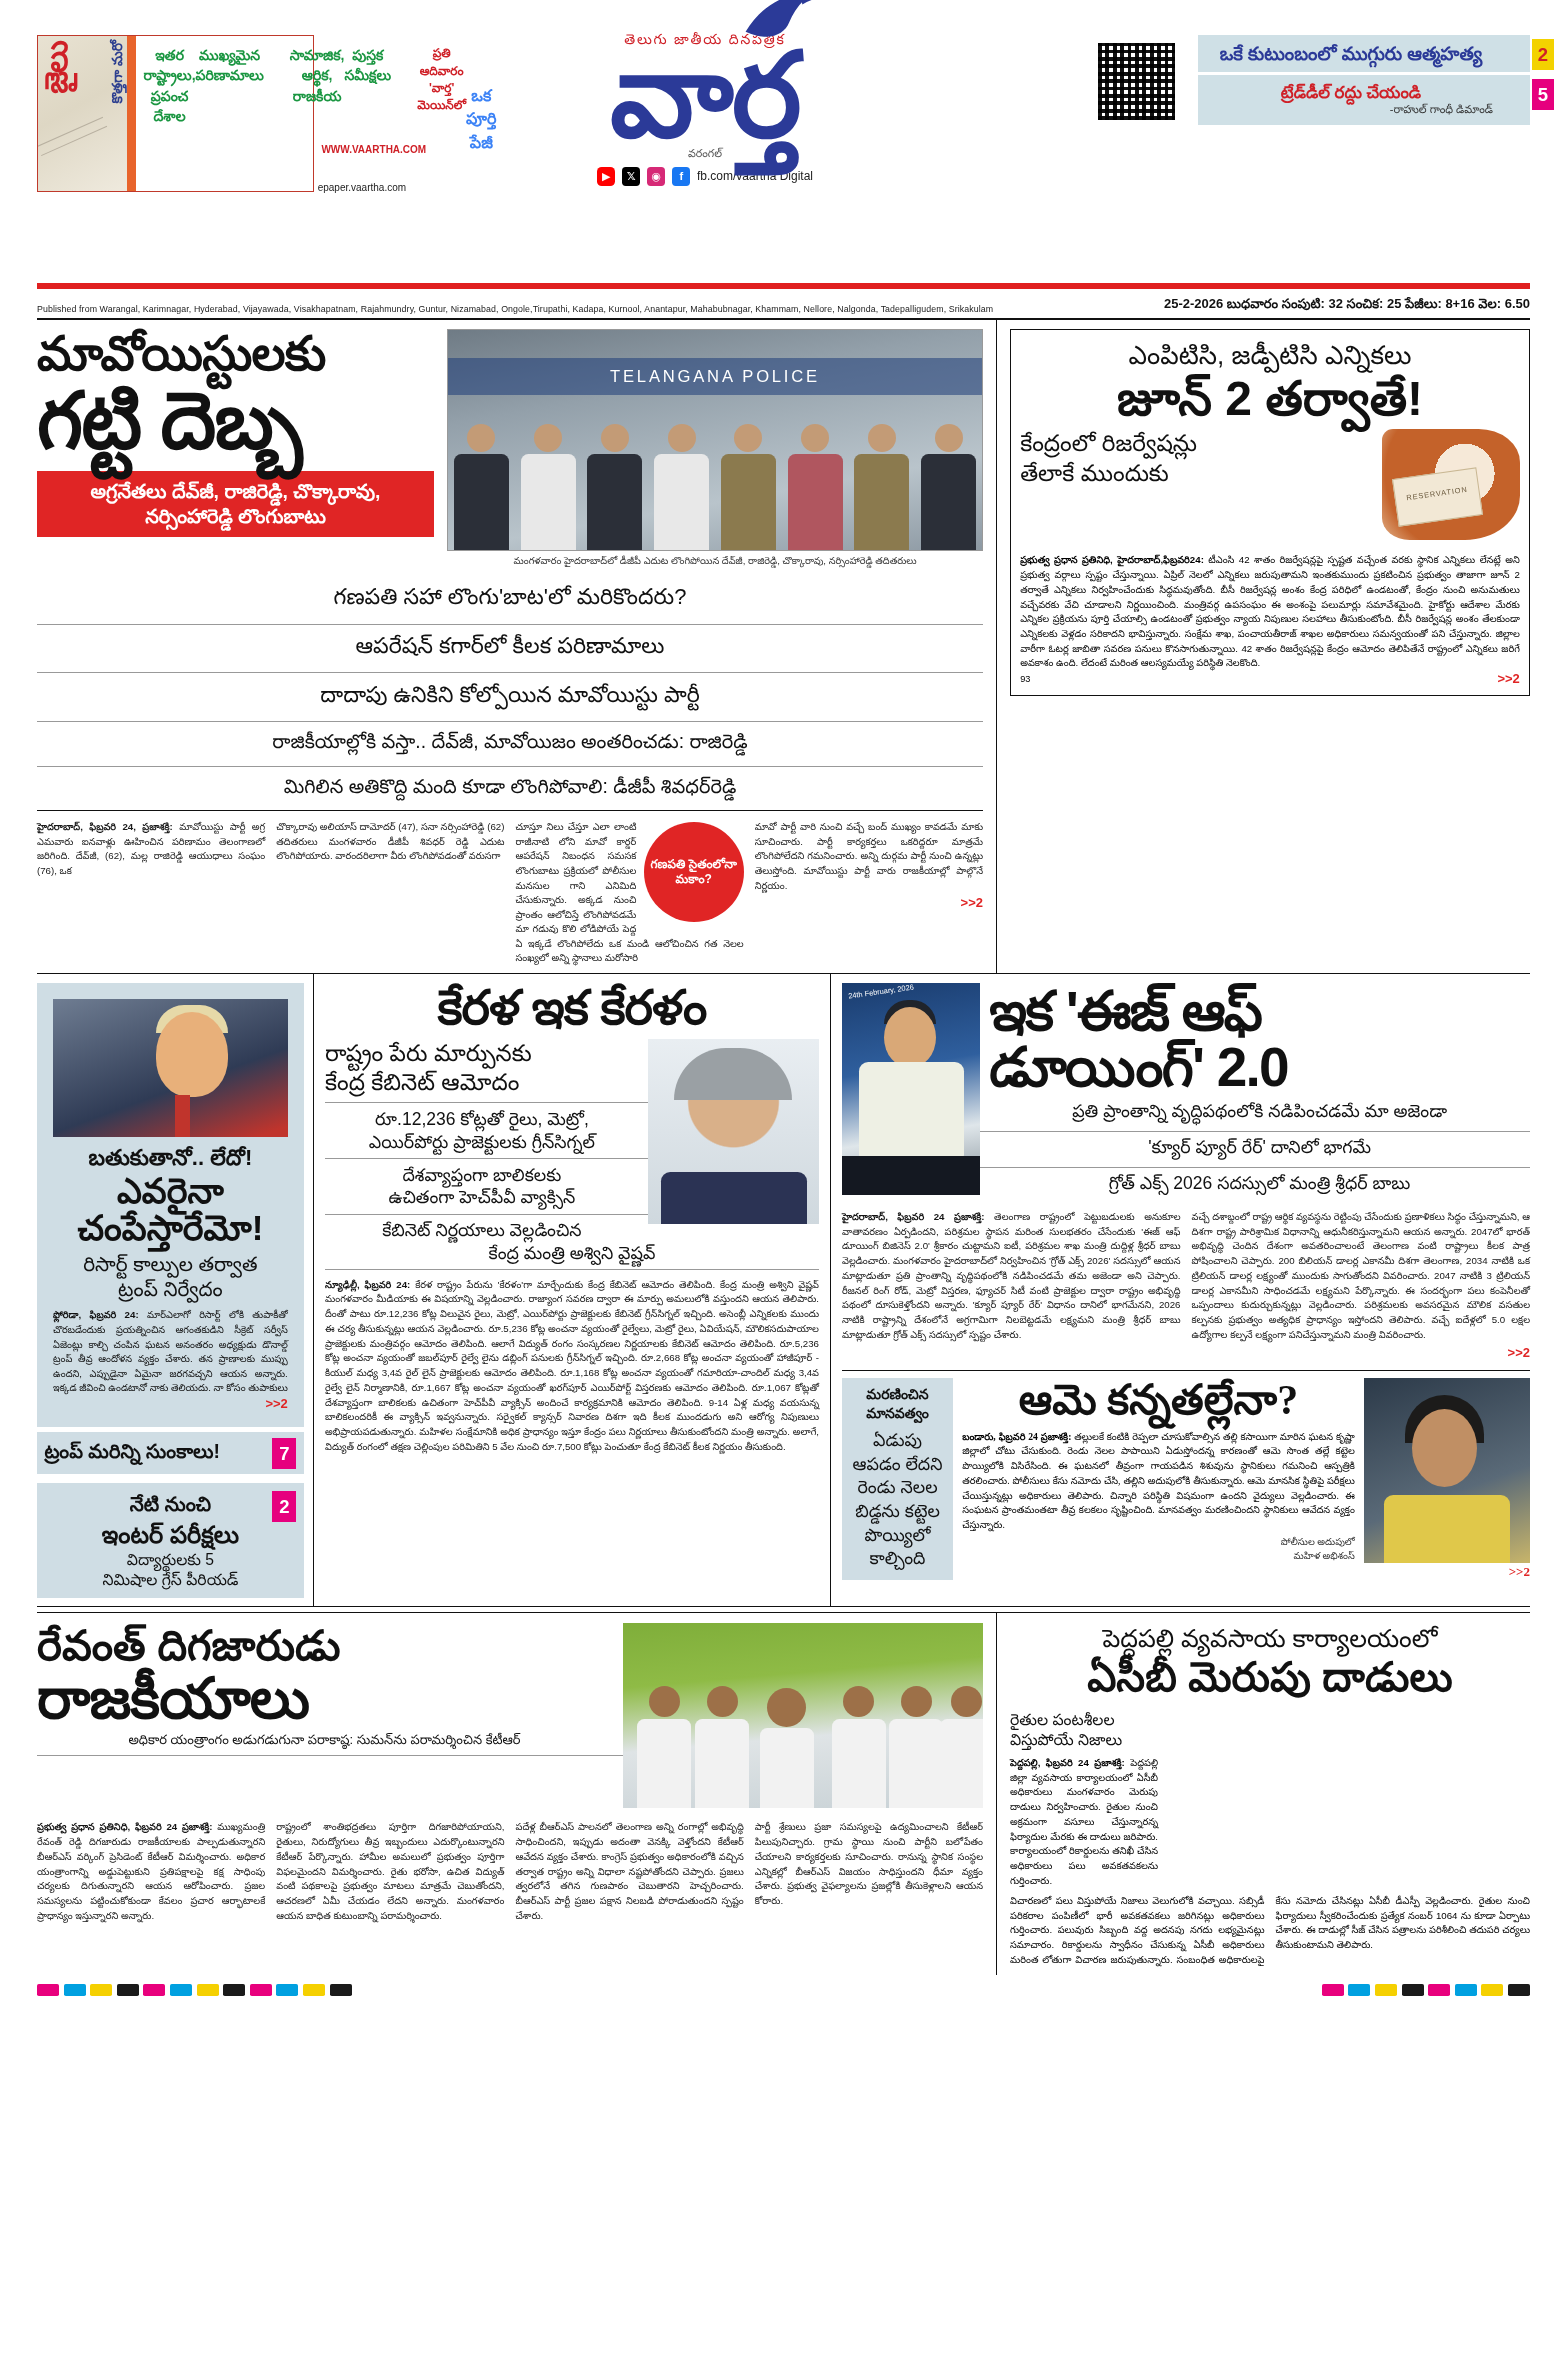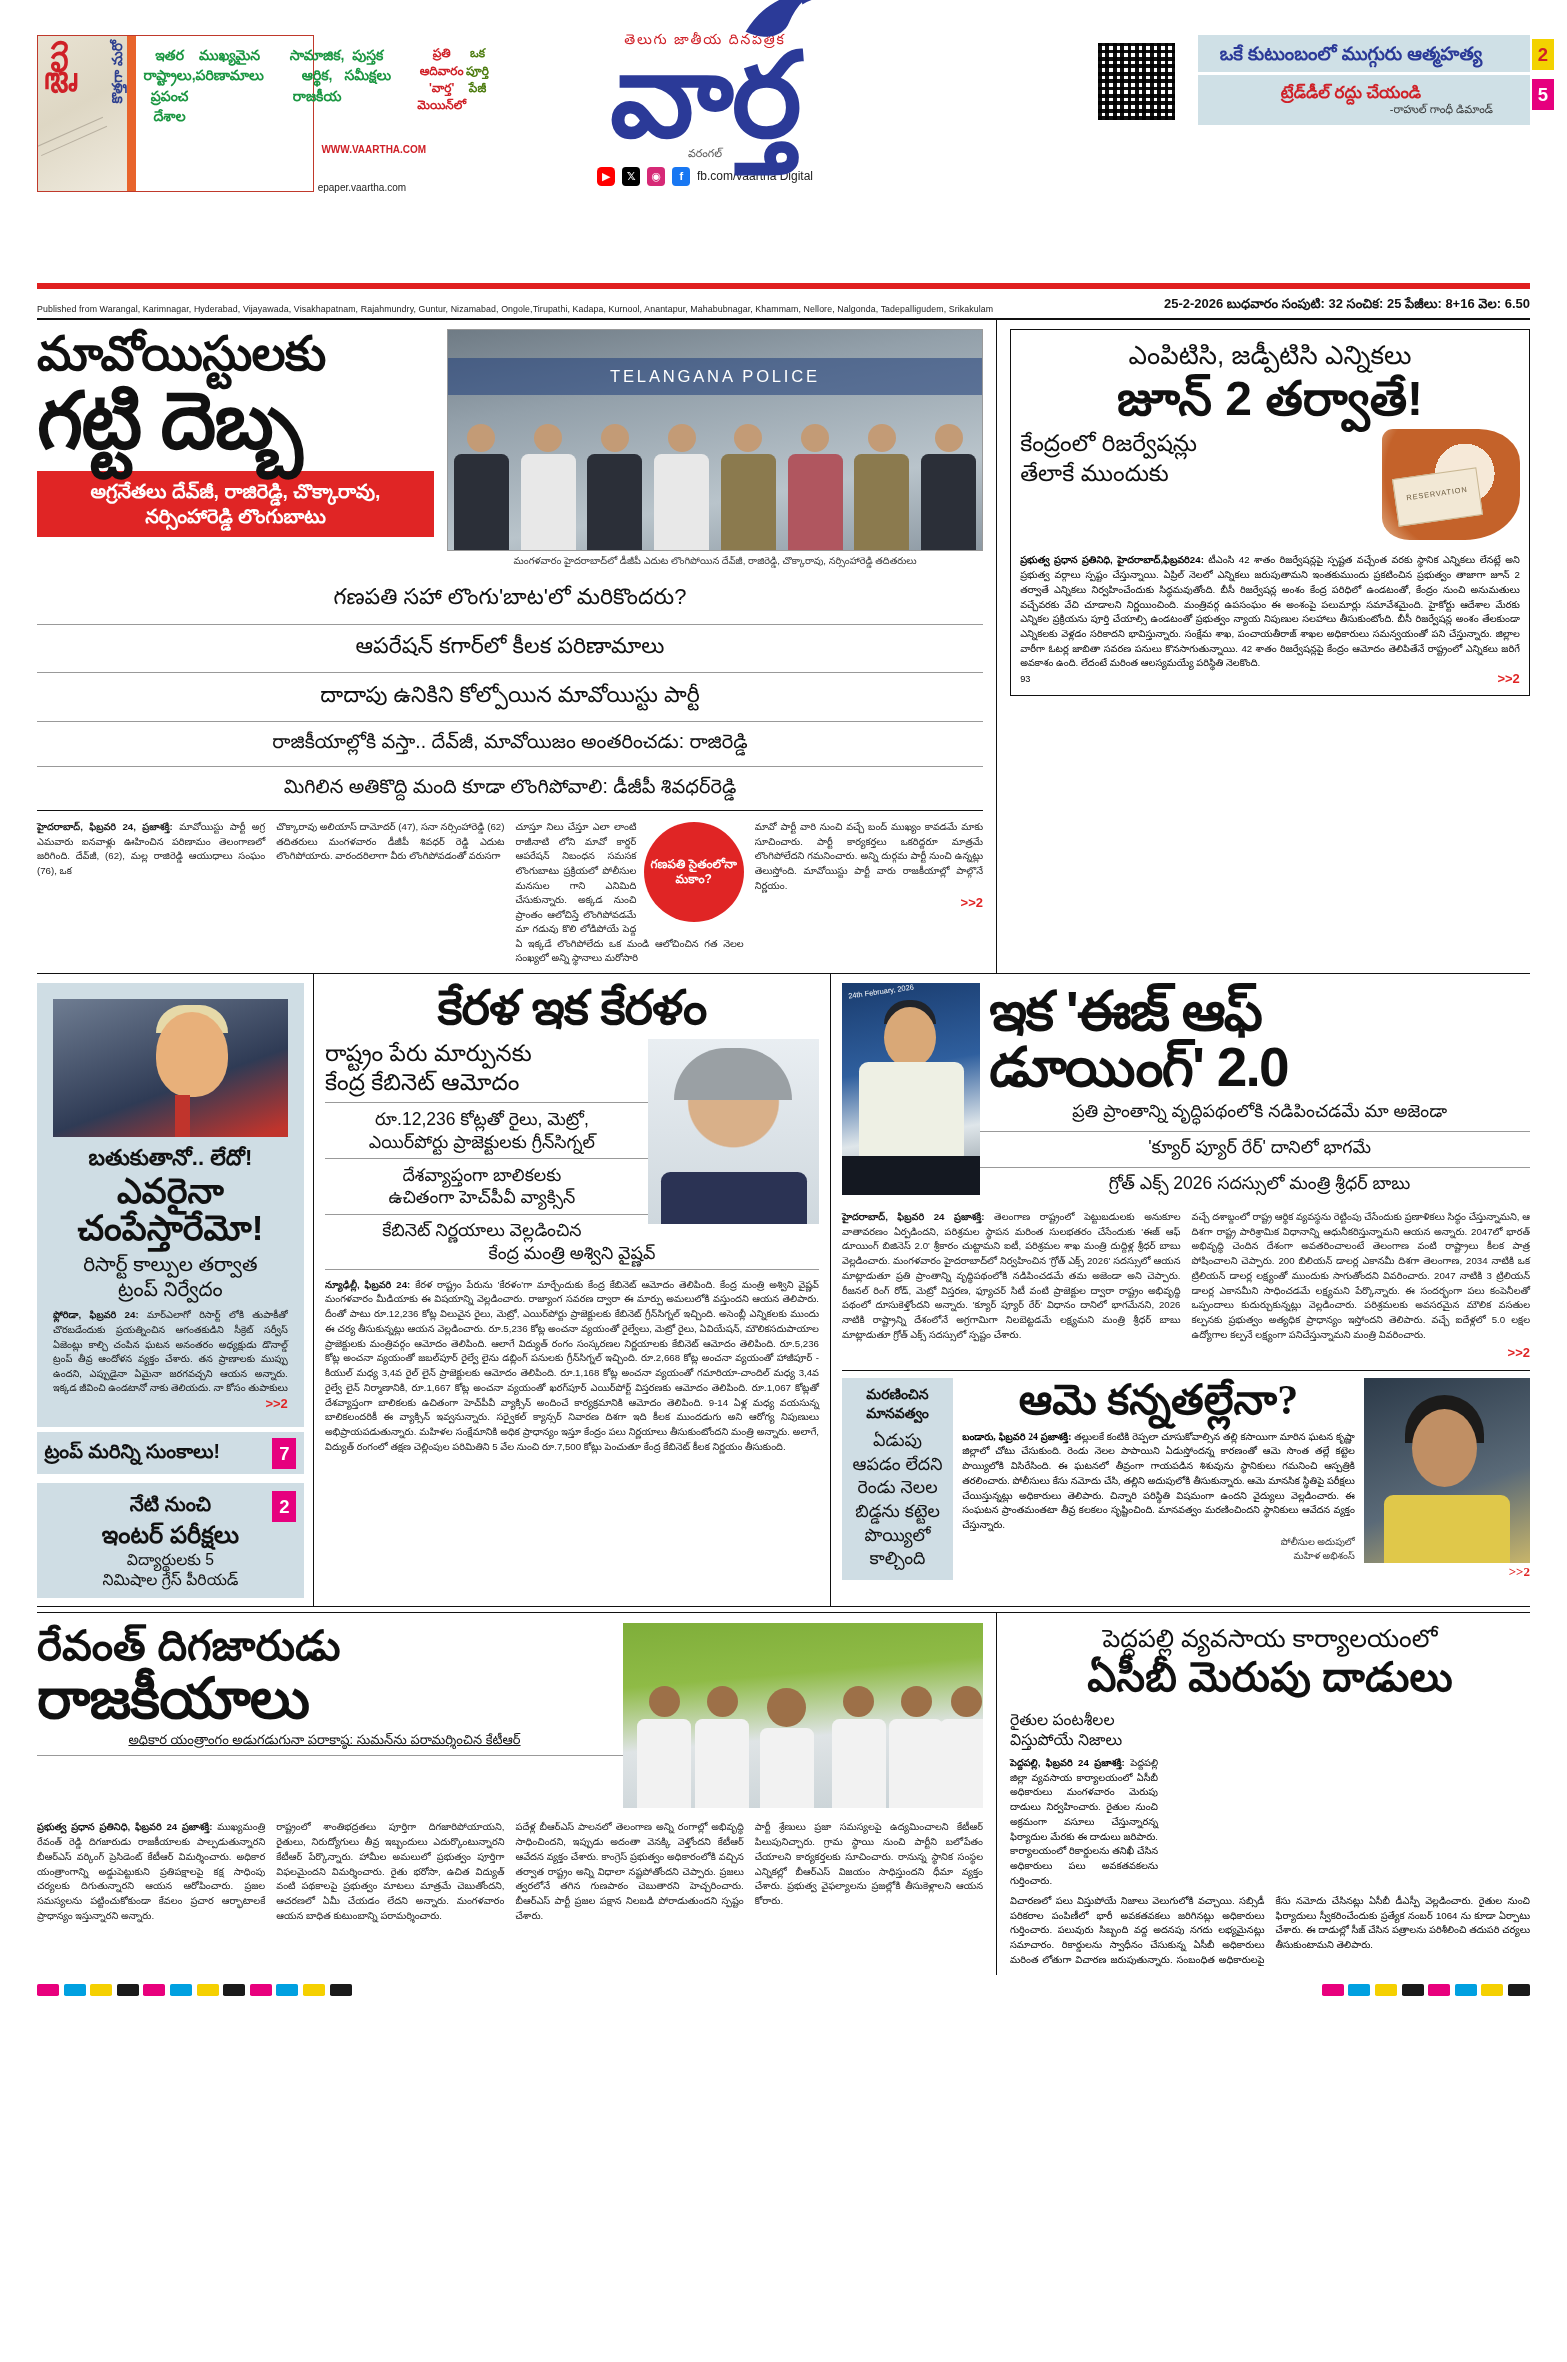--- a/index.html
+++ b/index.html
@@ -159,21 +159,21 @@
   .girl-img .f{position:absolute;left:48px;top:31px;width:65px;height:78px;border-radius:50%;background:#c08f64;}
   .girl-img .hair{position:absolute;left:41px;top:16.6px;width:79px;height:48px;border-radius:41px 41px 0 0;background:#1c1b1a;}
   .girl-img .jk{position:absolute;left:20px;bottom:0;width:126px;height:68px;background:#e0c84a;border-radius:9.2px 9.2px 0 0;}
 
   
   .rowD { display:flex; border-top:1.8px solid #111; margin-top:5.5px; }
   .colD1 { width:960px; border-right:1.8px solid #111; padding:9.2px 13px 7.4px 0; }
   .colD2 { flex:1; padding:9.2px 0 7.4px 13px; }
   .rev-h1 { font-size:42px; font-weight:bold; color:#111; line-height:1.1; }
   .rev-h2 { font-size:57px; font-weight:bold; color:#111; line-height:1.02; letter-spacing:-0.9px; }
-  .rev-s { font-size:13px; color:#111; text-align:center; margin-top:5.5px; border-bottom:0.9px solid #999; padding-bottom:4.6px;text-decoration:underline; }
+  .rev-s { font-size:13px; color:#111; text-align:center; margin-top:5.5px; border-bottom:0.9px solid #999; padding-bottom:4.6px; }
   .rally-img { float:right; width:360px; height:185px; margin:0 0 5.5px 11px; background:linear-gradient(175deg,#7fae3a 0%, #8fbb46 30%, #dfe4e6 60%, #c9d2d6 100%); position:relative; overflow:hidden;}
   .rally-img .p{position:absolute;bottom:0;width:54px;}
   .rally-img .p .hh{width:31px;height:31px;border-radius:50%;background:#9d7048;margin:0 auto 1.8px;}
   .rally-img .p .bb{height:89px;background:#f2f2f2;border-radius:7.4px 7.4px 0 0;}
   .acb-h1 { font-size:25px; color:#111; text-align:center; line-height:1.25; }
   .acb-h2 { font-size:41px; font-weight:bold; color:#111; text-align:center; line-height:1.05; margin-top:1.8px; }
   .acb-s { font-size:15.7px; color:#111; text-align:center; line-height:1.3; margin-top:5.5px; }
   .acb-img { width:100%; height:138px; background:linear-gradient(170deg,#4c5a4a,#7d8a72 50%,#2f3630); position:relative; margin-top:5.5px;}
   .acb-img .sign{position:absolute;left:12%;top:14.8px;width:76%;height:41px;background:#2e7d32;border:1.8px solid #fff;}
   .acb-img .m{position:absolute;bottom:0;width:50px;}
@@ -205,21 +205,21 @@
       </div>
       <div class="promo-bar"></div>
       <div class="promo-text">
         <div class="pl">ఇతర రాష్ట్రాలు, ప్రపంచ దేశాల</div>
         <div class="pl">ముఖ్యమైన పరిణామాలు</div>
         <div class="promo-divider"></div>
         <div class="pl">సామాజిక, ఆర్థిక, రాజకీయ</div>
         <div class="pl">పుస్తక సమీక్షలు</div>
         <div class="promo-divider"></div>
         <div class="pl" style="color:#cf2027;font-size:12px;">ప్రతి ఆదివారం 'వార్త' మెయిన్‌లో</div>
-        <div class="pl" style="color:#4d7c0f;font-size:12px;">ఒక పూర్తి పేజీ</div>
+        <div class="pl" style="color:#3b82f6;font-size:16px;margin-top:39px;">ఒక పూర్తి పేజీ</div>
       </div>
     </div>
 
     <div class="mast-center">
       <div class="mast-tag">తెలుగు జాతీయ దినపత్రిక</div>
       <div style="position:relative;display:inline-block;">
         <span class="mast-bird">
           <svg width="102" height="52" viewBox="0 0 110 56" style="position:absolute;left:28px;top:-24px;">
             <path d="M4 34 C26 10 54 2 86 6 C70 14 60 22 52 34 C44 46 26 50 4 34 Z" fill="#2b3a98"></path>
             <path d="M70 8 C84 4 98 8 106 16 C92 14 80 14 70 18 Z" fill="#2b3a98"></path>

